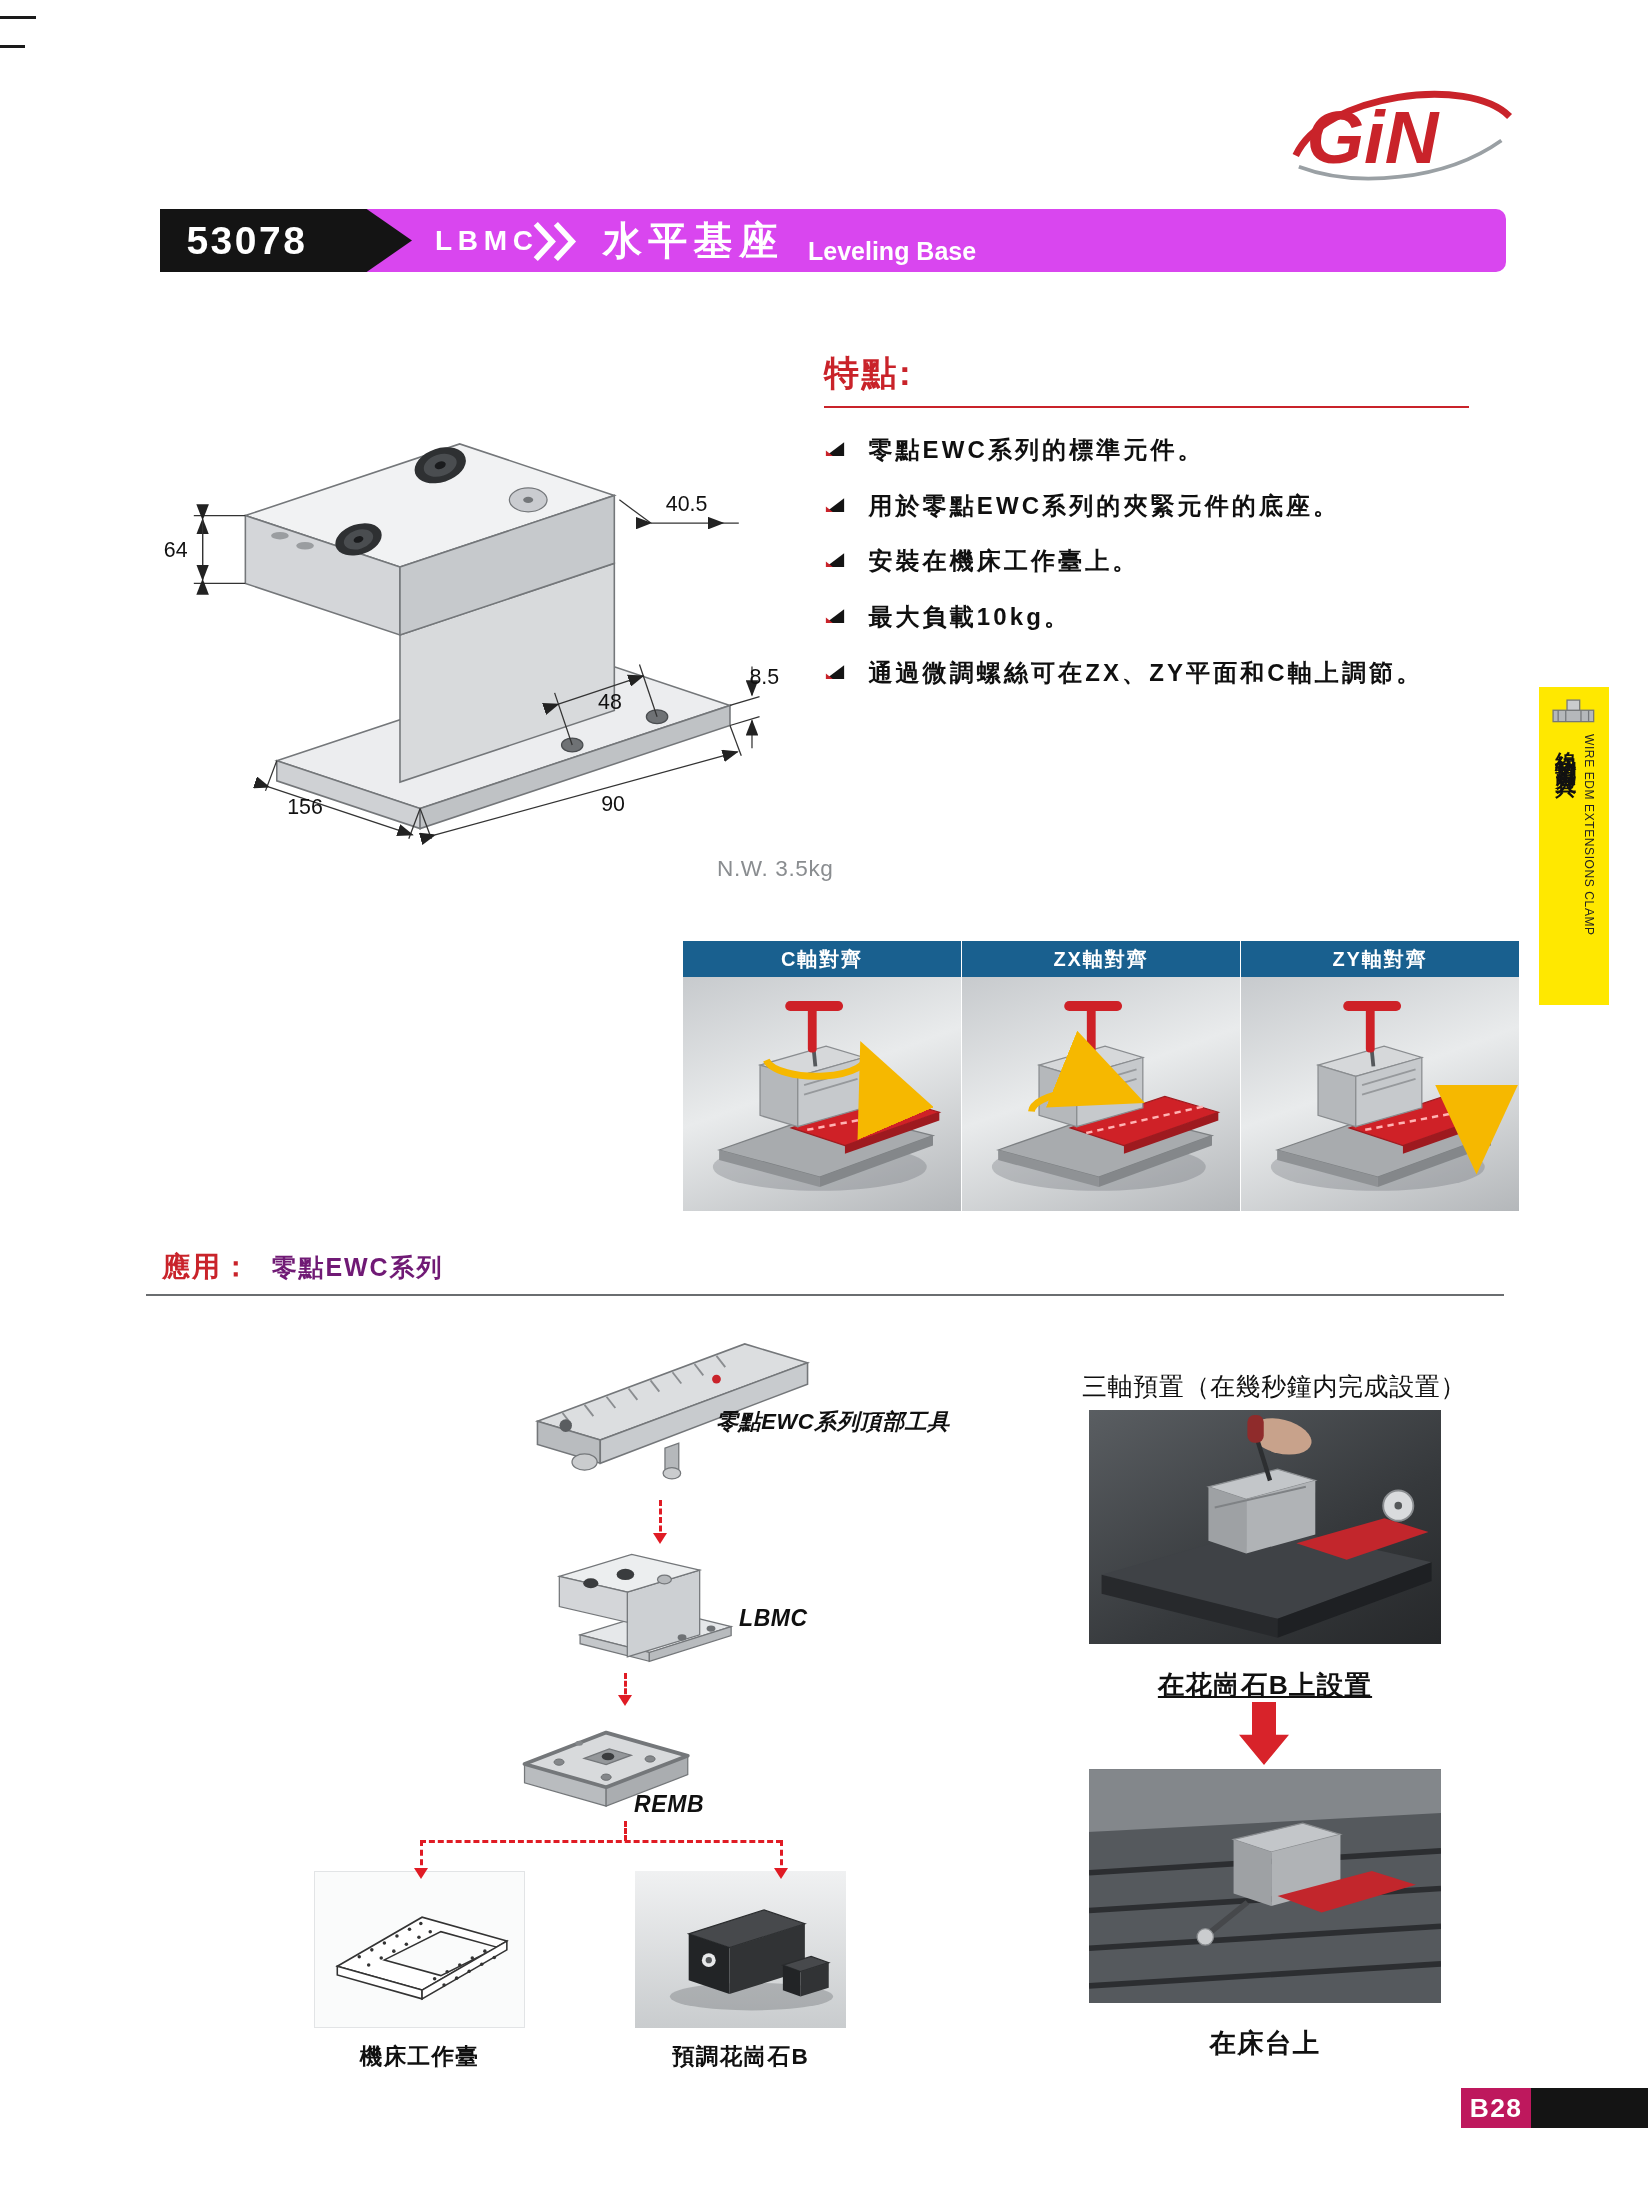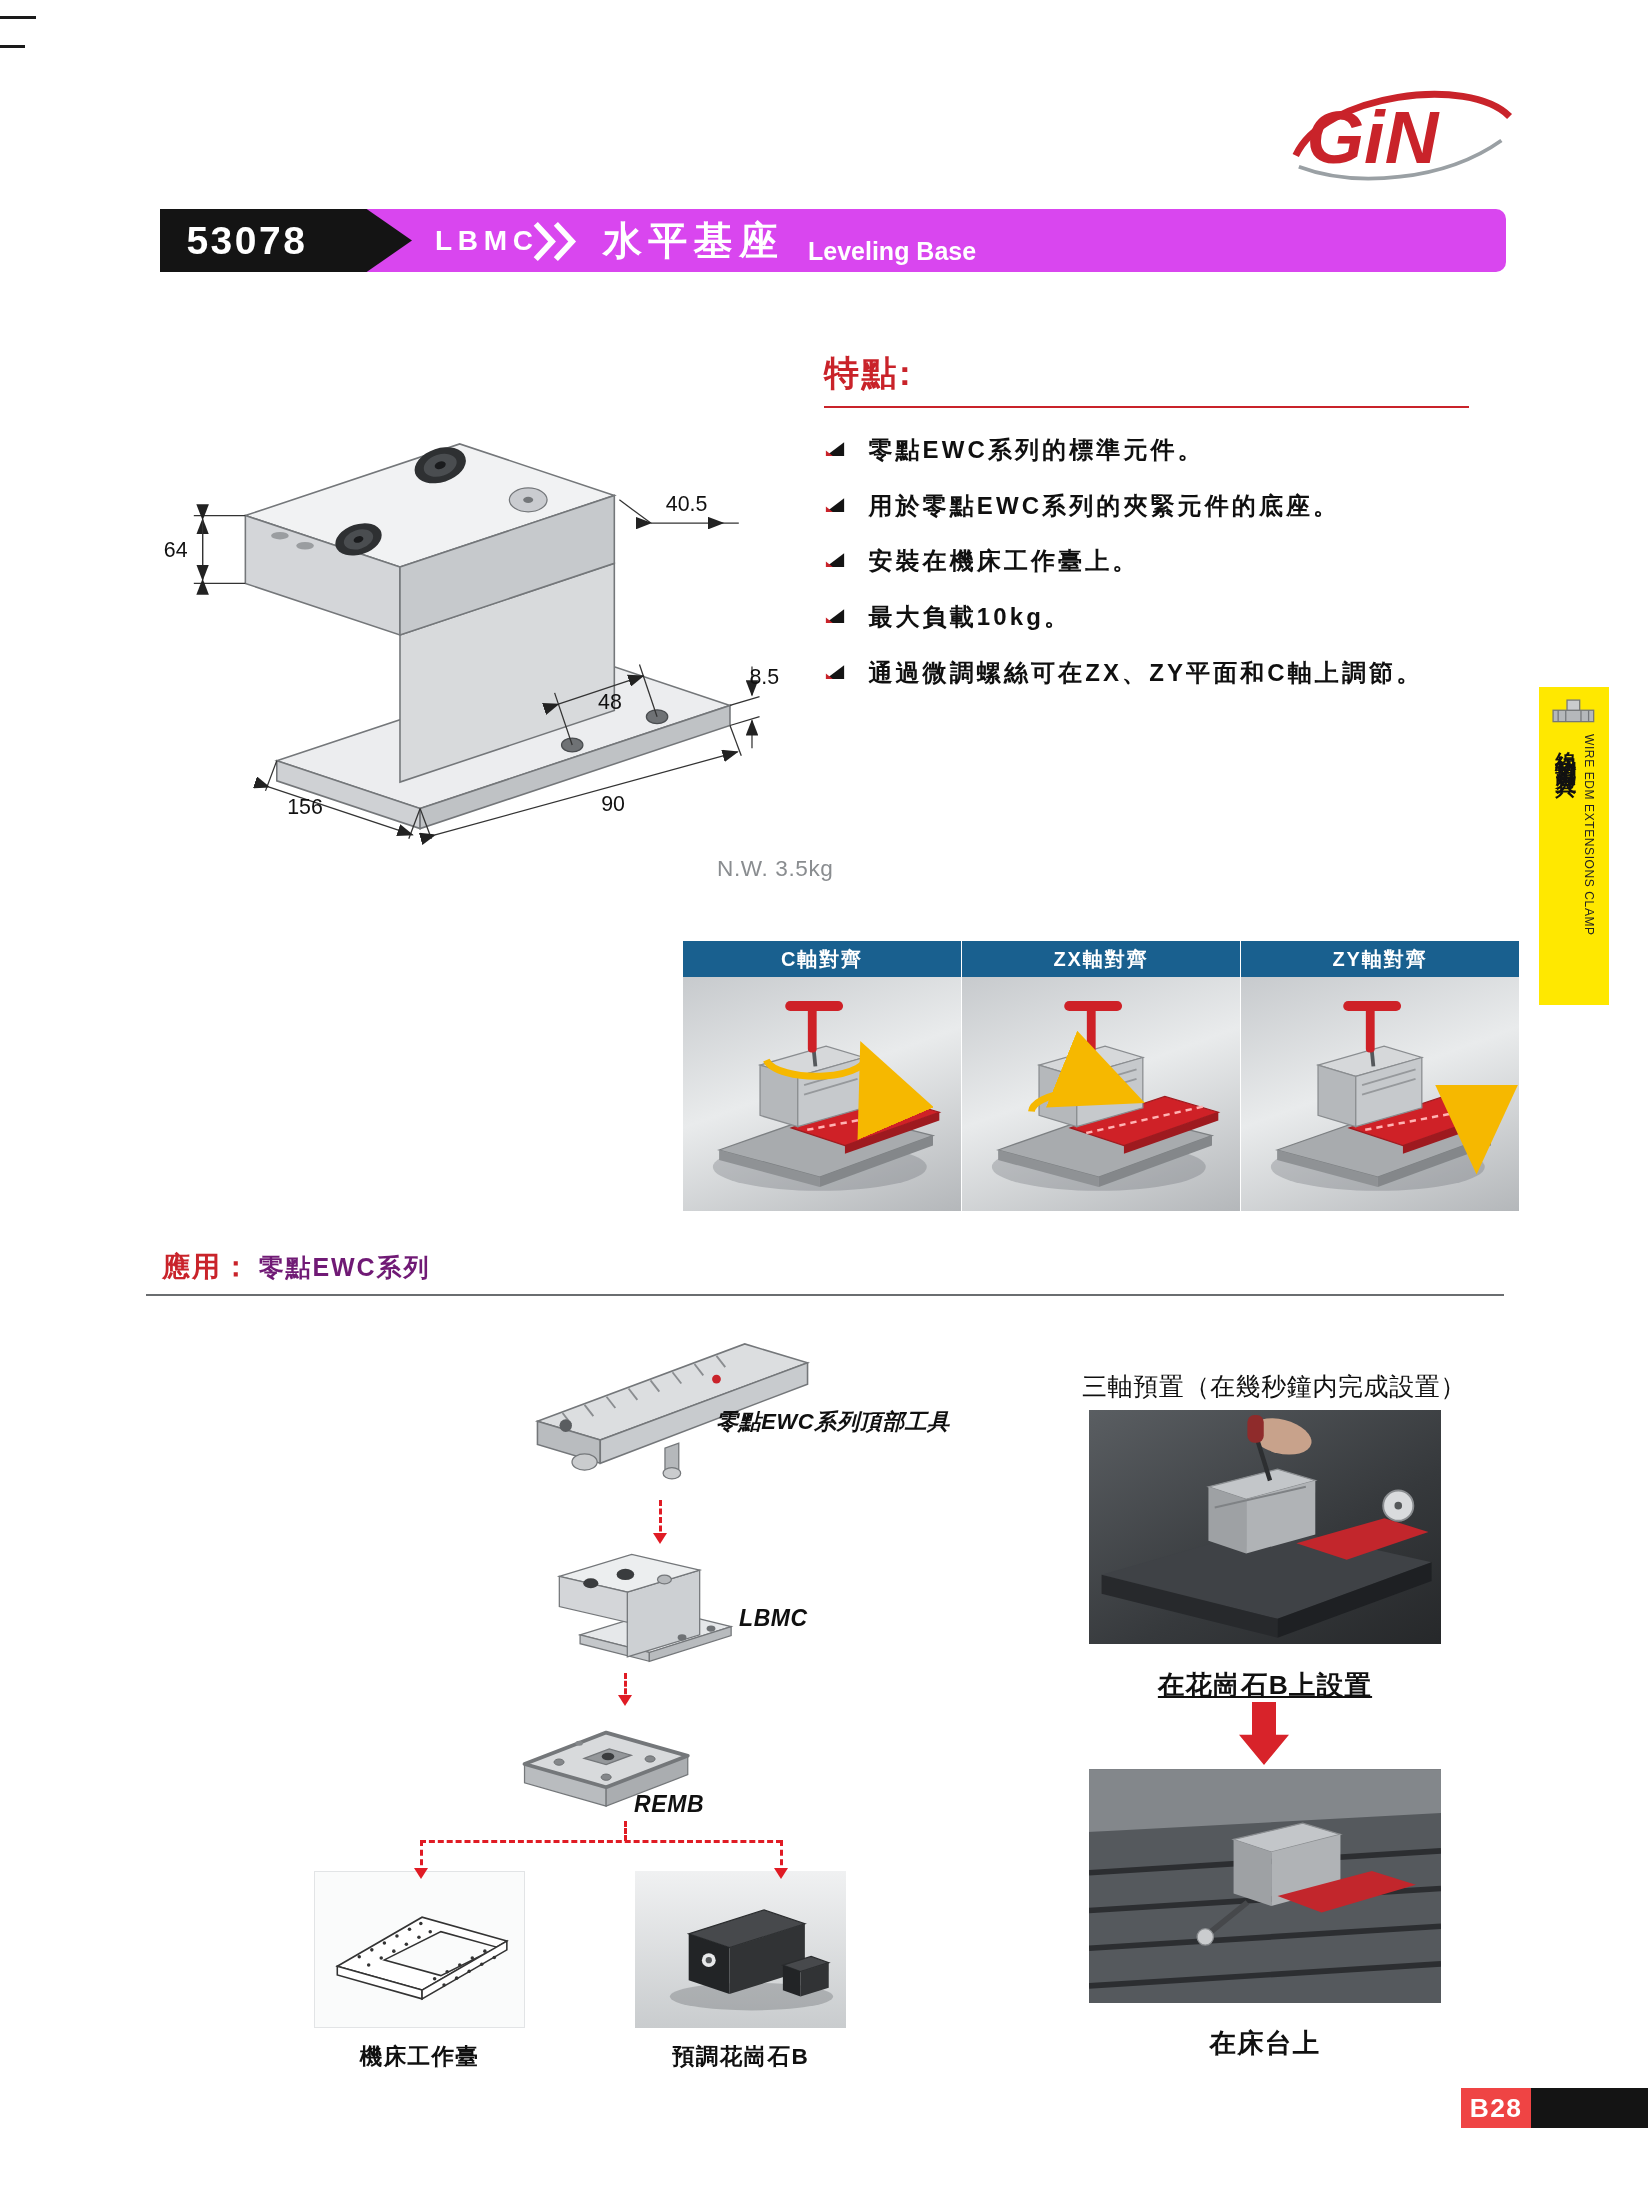--- a/index.html
+++ b/index.html
@@ -59,21 +59,21 @@
 
   .caption { font-size:22.6px; font-weight:600; color:#101010; letter-spacing:1.3px; text-align:center; }
   .label-sm { font-size:22px; font-weight:600; color:#101010; letter-spacing:0.6px;font-style:italic; }
 
   .imgbox { position:absolute; }
   .photo { position:absolute; background:linear-gradient(150deg,#5a5e62 0%,#36393c 60%,#26282a 100%); }
 
   .big-arrow { position:absolute; left:1239px; top:1702px; width:50px; height:63px; background:#d8232a;
                clip-path:polygon(26% 0,74% 0,74% 52%,100% 52%,50% 100%,0 52%,26% 52%); }
 
-  .page-num { position:absolute; left:1461px; top:2088px; width:70px; height:40px; background:#ef4444;
+  .page-num { position:absolute; left:1461px; top:2088px; width:70px; height:40px; background:#be185d;
               color:#fff; font-size:26.4px; font-weight:bold; display:flex; align-items:center;
               justify-content:center; letter-spacing:1.3px; }
   .footer-bar { position:absolute; left:1531px; top:2088px; width:117px; height:40px; background:#141414; }
 
   .crop { position:absolute; background:#1a1a1a; }
   .nw { position:absolute; color:#8a8d90; font-size:22.6px; letter-spacing:0.6px; }
 </style>
 </head>
 <body>
 
@@ -324,21 +324,21 @@
           <line x1="190" y1="187" x2="275" y2="162" stroke="#96999c" stroke-width="3"></line>
           <line x1="205" y1="112" x2="208" y2="142" stroke="#55585b" stroke-width="6"></line>
           <rect x="196" y="48" width="14" height="72" rx="6" fill="#ce2127"></rect>
           <rect x="160" y="38" width="92" height="16" rx="8" fill="#ce2127"></rect>
           <line x1="372" y1="186" x2="372" y2="292" stroke="#f6b800" stroke-width="11" marker-end="url(#yarr3)"></line>
         </svg>
       </div>
     </div>
   </div>
 
-  <div class="abs" style="left:162px;top:1248px;display:flex;align-items:baseline;gap:7px;">
+  <div class="abs" style="left:162px;top:1248px;display:flex;align-items:baseline;gap:20px;">
     <span class="app-label">應用：</span>
     <span class="app-value">零點EWC系列</span>
   </div>
   <div class="divider"></div>
 
   <div class="imgbox" style="left:509px;top:1305px;">
     <svg width="327" height="201" viewBox="0 0 520 320">
       <polygon points="45,185 375,62 475,92 145,215" fill="#dcdee0" stroke="#74777a" stroke-width="2.5"></polygon>
       <polygon points="45,185 145,215 145,252 45,222" fill="#b9bcbf" stroke="#74777a" stroke-width="2.5"></polygon>
       <polygon points="145,215 475,92 475,126 145,252" fill="#c8cbce" stroke="#74777a" stroke-width="2.5"></polygon>

